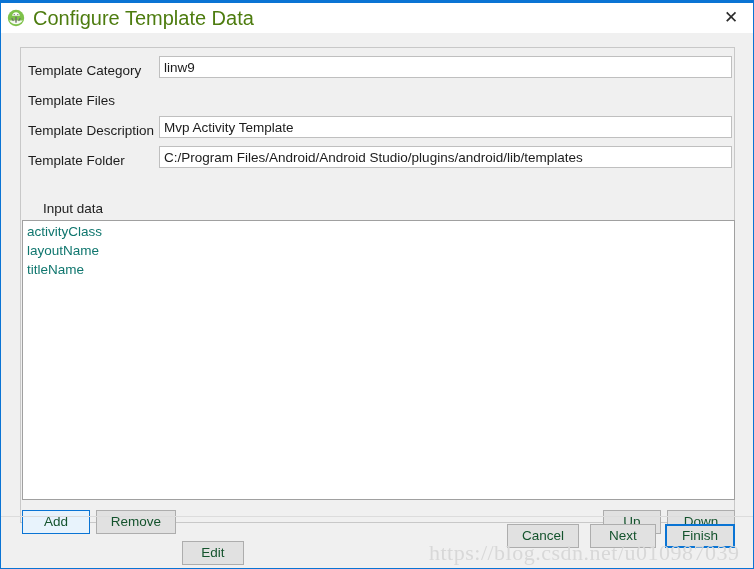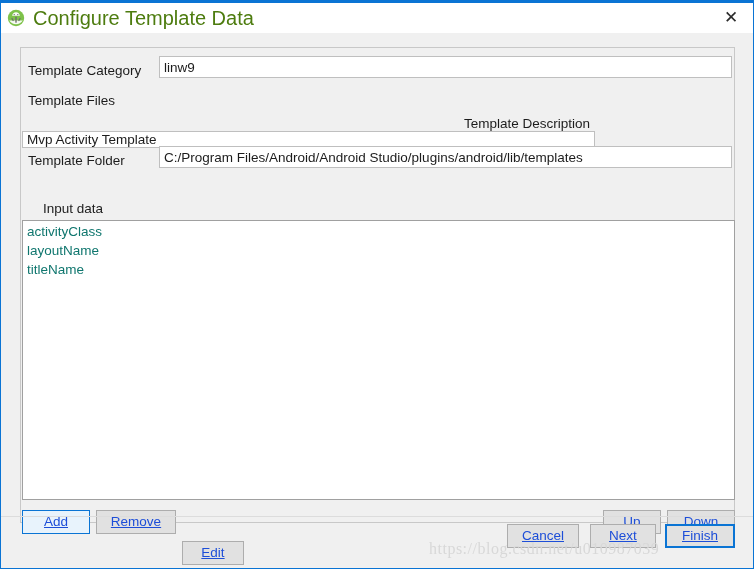--- a/index.html
+++ b/index.html
@@ -126,27 +126,26 @@
   }
 
   
   .btn {
     position: absolute;
     height: 24px;
     background: #e1e1e1;
     border: 1px solid #adadad;
     font-family: "Liberation Sans", sans-serif;
     font-size: 13.5px;
-    color: #1d4ed8;
+    color: #14532d;
     text-align: center;
     line-height: 22px;
     cursor: pointer;
     padding: 0;
     white-space: nowrap;
-    text-decoration: underline;
   }
   .btn.focused {
     background: #e8f3fc;
     border: 1px solid #0a74d4;
   }
   .btn.default-btn {
     background: #e1e1e1;
     border: 2px solid #0a74d4;
     line-height: 20px;
   }
@@ -169,21 +168,21 @@
   
   #btn-cancel { left: 506px; top: 491px; width: 72px; }
   #btn-next   { left: 589px; top: 491px; width: 66px; }
   #btn-finish { left: 664px; top: 491px; width: 70px; }
 
   
   #watermark {
     position: absolute;
     left: 428px; top: 507px;
     font-family: "Liberation Serif", serif;
-    font-size: 16px;
+    font-size: 22px;
     color: #d8d8d8;
     white-space: nowrap;
     letter-spacing: 0.5px;
     pointer-events: none;
     user-select: none;
   }
 </style>
 </head>
 <body>
 
@@ -212,21 +211,21 @@
 
       <div class="form-row" style="top:8px;">
         <span class="form-label">Template Category</span>
         <input class="form-input" type="text" value="linw9" style="">
       </div>
 
       <div class="form-row" style="top:38px;">
         <span class="form-label">Template Files</span>
       </div>
 
-      <div class="form-row" style="top:68px;flex-direction:column;">
+      <div class="form-row" style="top:68px;">
         <span class="form-label">Template Description</span>
         <input class="form-input" type="text" value="Mvp Activity Template" style="">
       </div>
 
       <div class="form-row" style="top:98px;">
         <span class="form-label">Template Folder</span>
         <input class="form-input" type="text" value="C:/Program Files/Android/Android Studio/plugins/android/lib/templates" style="">
       </div>
 
       <div id="inputdata-label">Input data</div>

